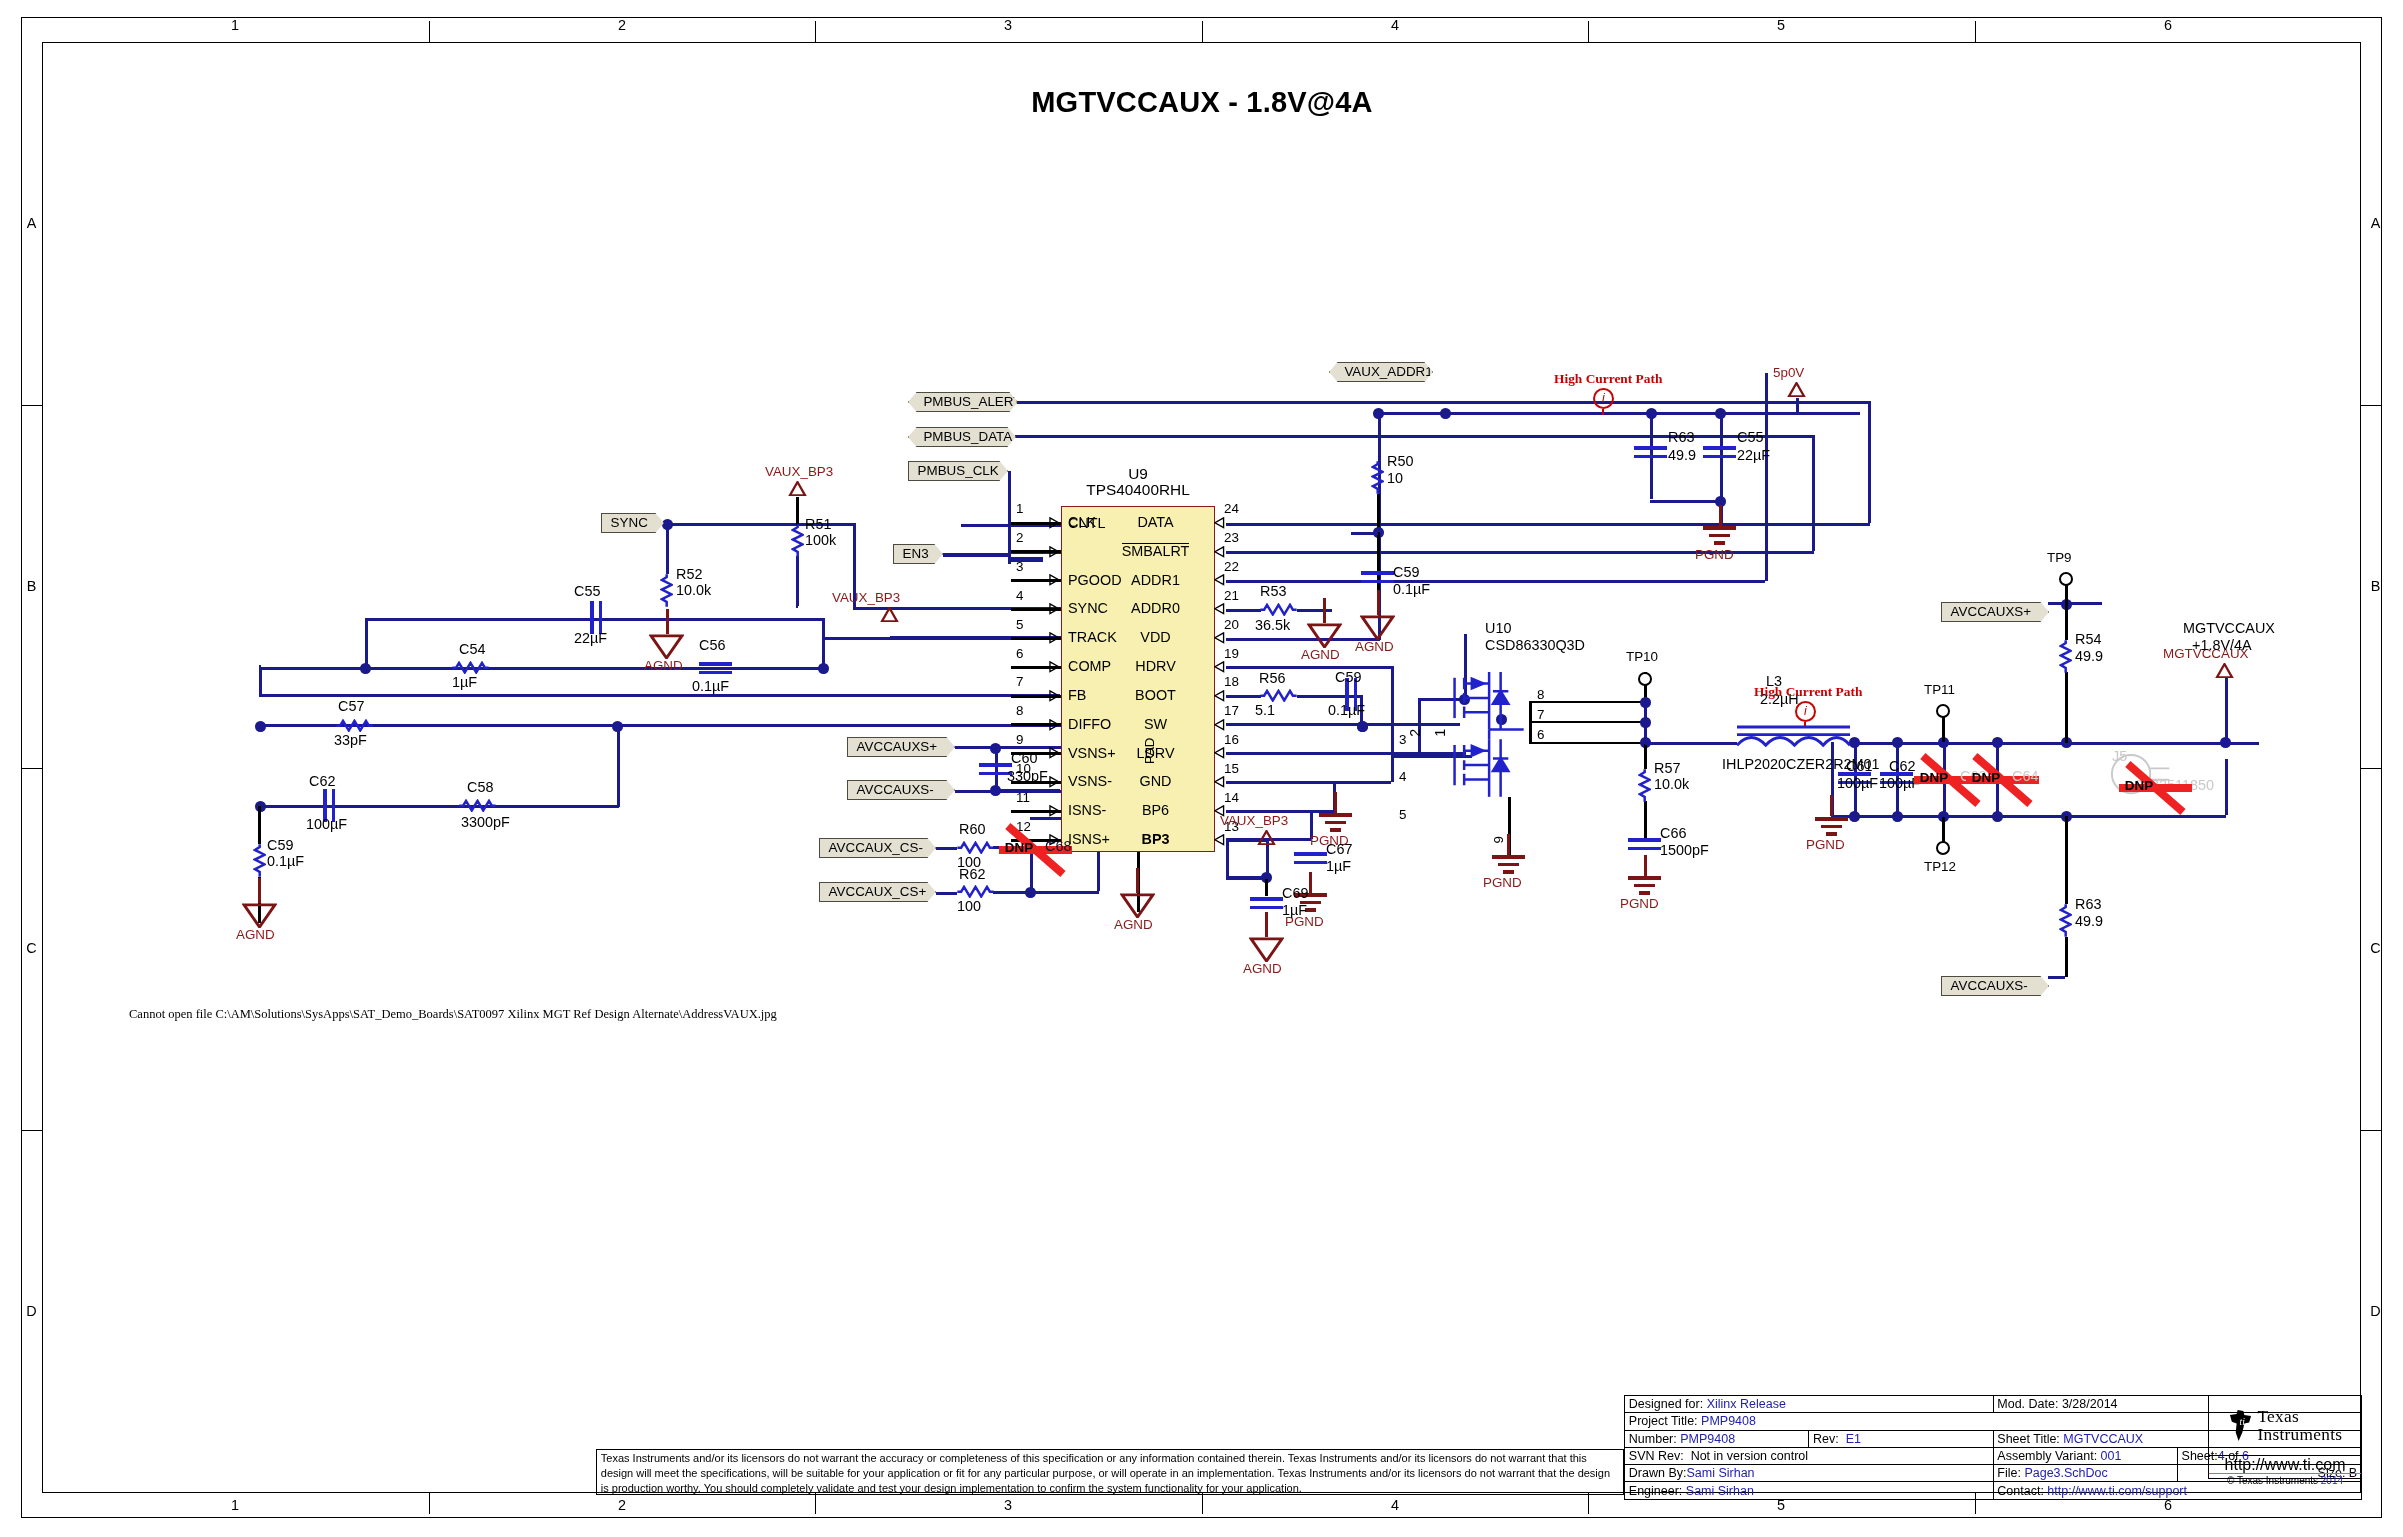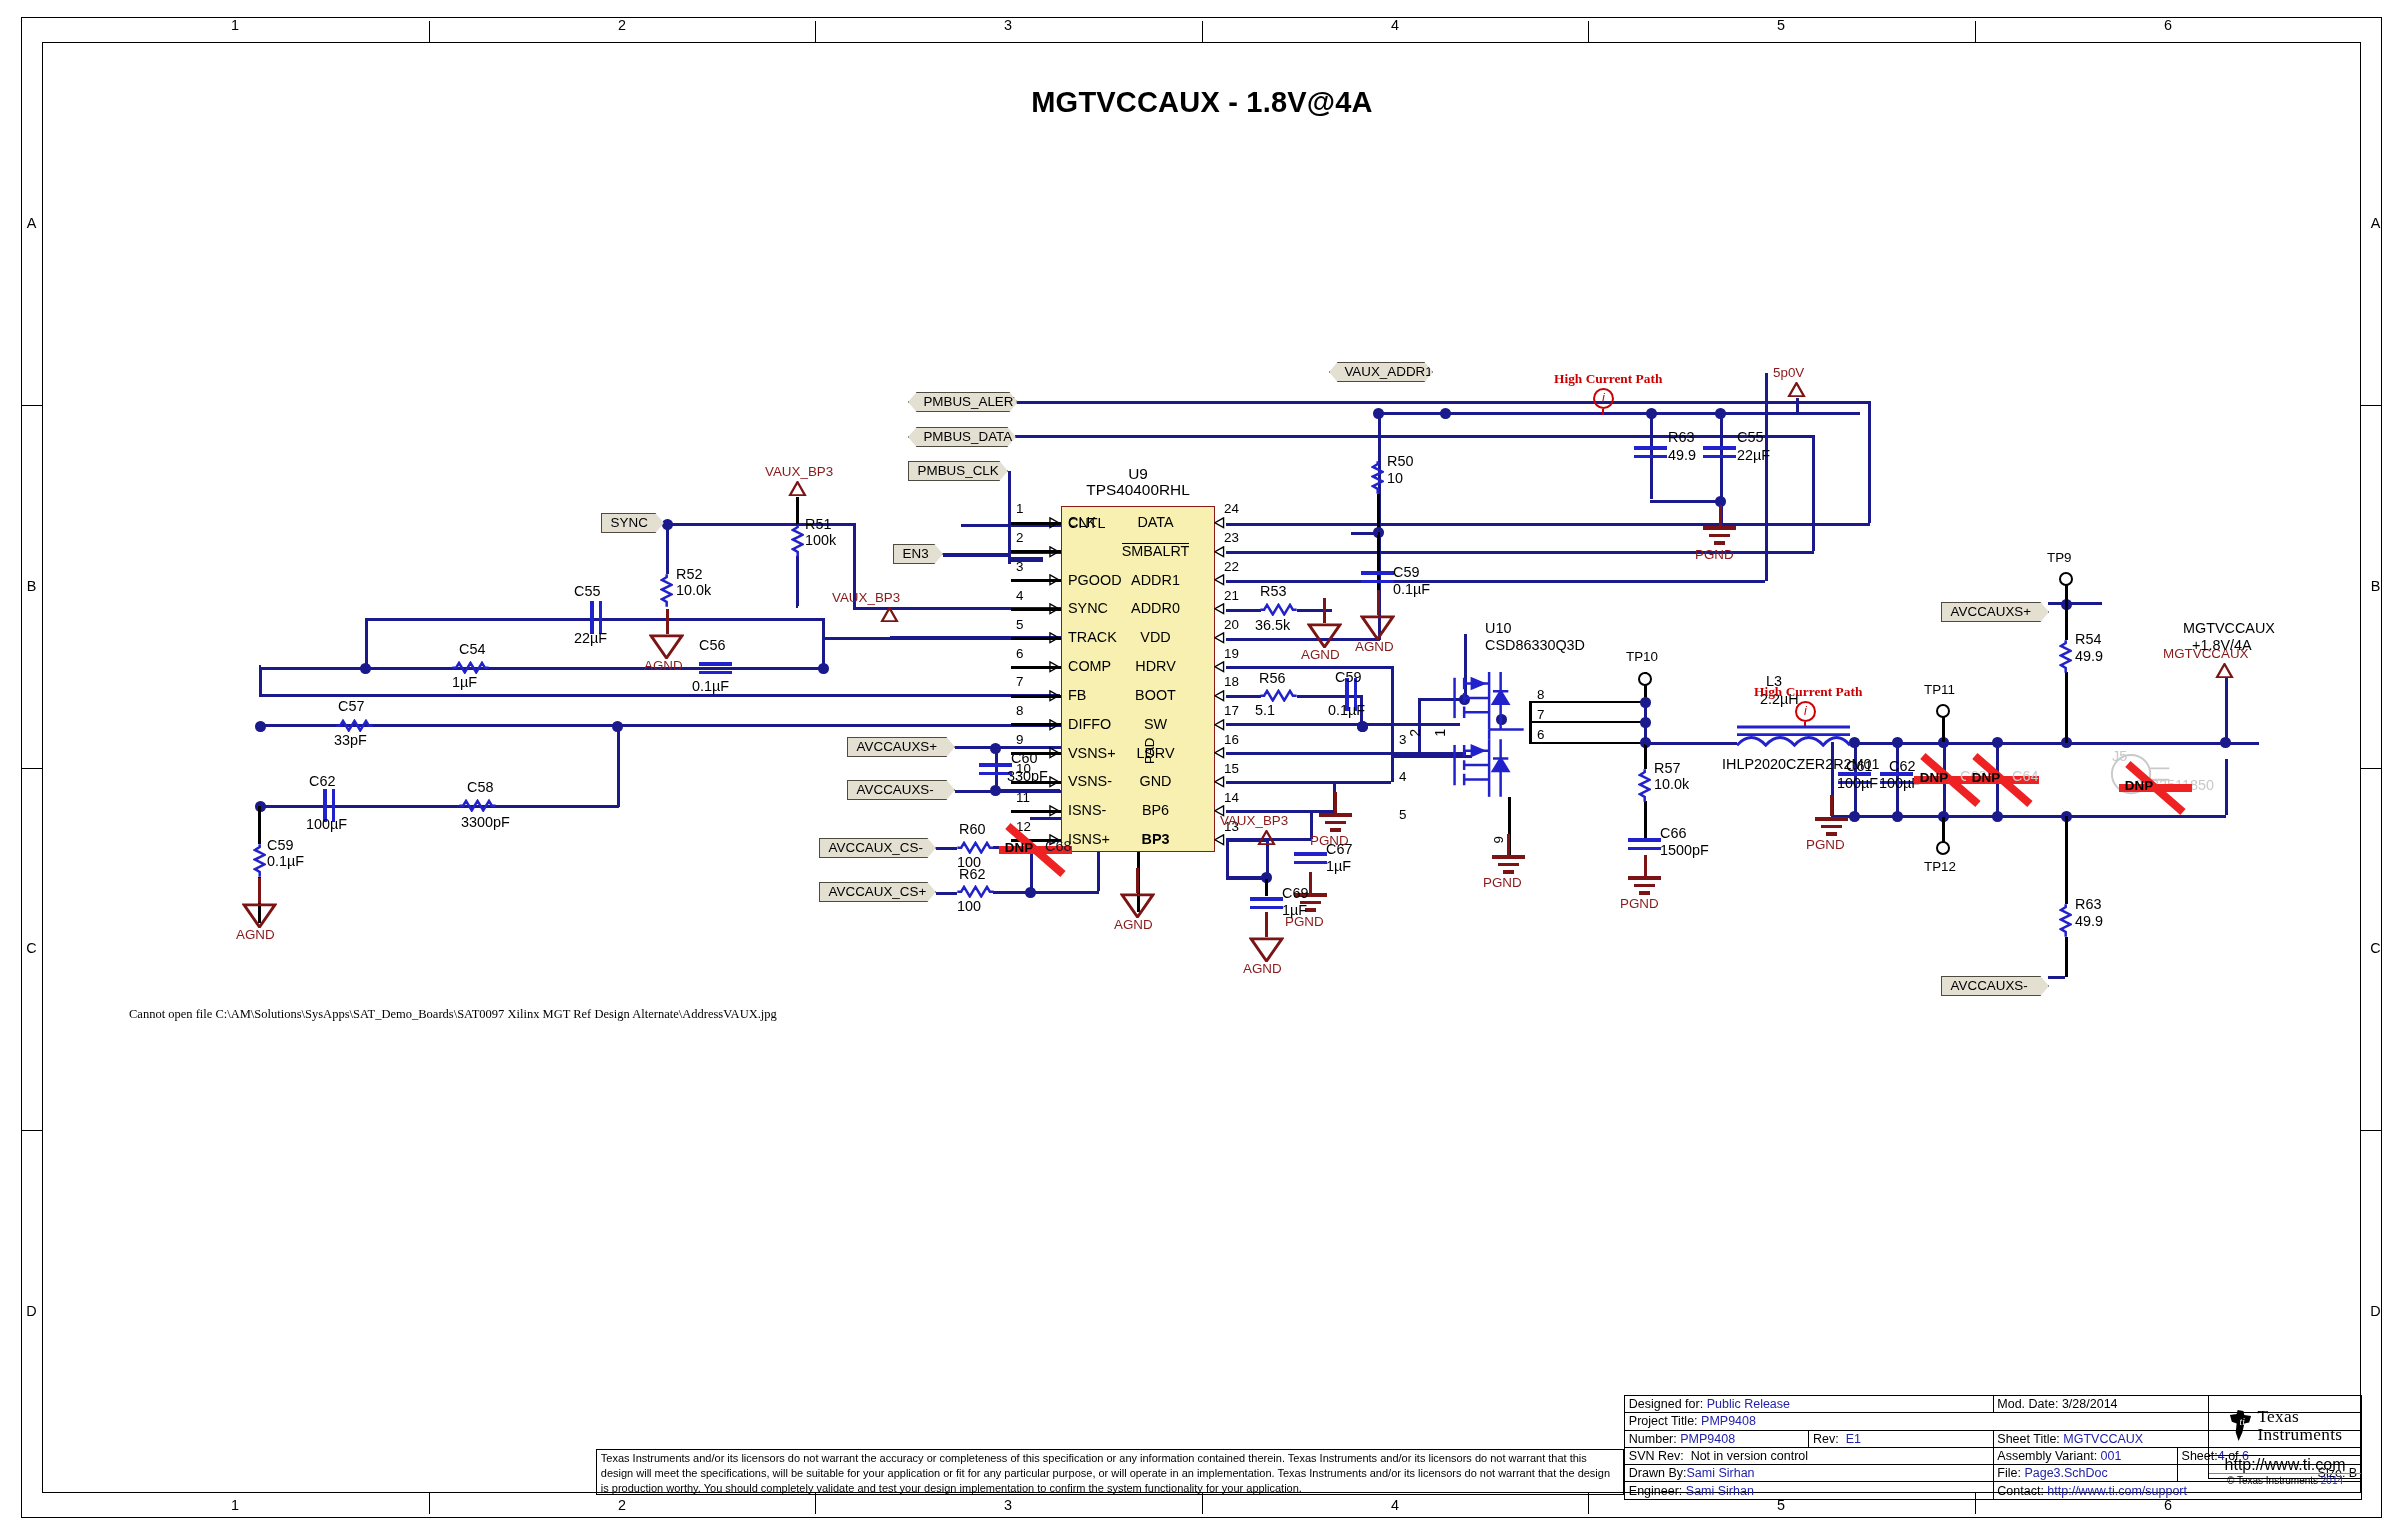--- a/index.html
+++ b/index.html
@@ -779,21 +779,21 @@
   </div>
 
 <div class="abs" id="cap-note">Cannot open file C:\AM\Solutions\SysApps\SAT_Demo_Boards\SAT0097 Xilinx MGT Ref Design Alternate\AddressVAUX.jpg</div>
 
 <div class="abs" id="dblock">Texas Instruments and/or its licensors do not warrant the accuracy or completeness of this specification or any information contained therein. Texas Instruments and/or its licensors do not warrant that this design will meet the specifications, will be suitable for your application or fit for any particular purpose, or will operate in an implementation. Texas Instruments and/or its licensors do not warrant that the design is production worthy. You should completely validate and test your design implementation to confirm the system functionality for your application.</div>
 
 <div class="abs" id="tblock">
 <table>
 <tbody>
         <tr>
-  <td colspan="2"><span>Designed for:</span> <span class="bv">Public Release</span></td>
+  <td colspan="2"><span>Designed for:</span> <span class="bv">Xilinx Release</span></td>
   <td colspan="2"><span>Mod. Date:</span> <span>3/28/2014</span></td>
 </tr>
 <tr>
   <td colspan="4"><span>Project Title:</span> <span class="bv">PMP9408</span></td>
 </tr>
 <tr>
   <td><span>Number:</span> <span class="bv">PMP9408</span></td>
   <td style="width:69px"><span>Rev:</span> &nbsp;<span class="bv">E1</span></td>
   <td colspan="2"><span>Sheet Title:</span> <span class="bv">MGTVCCAUX</span></td>
 </tr>

